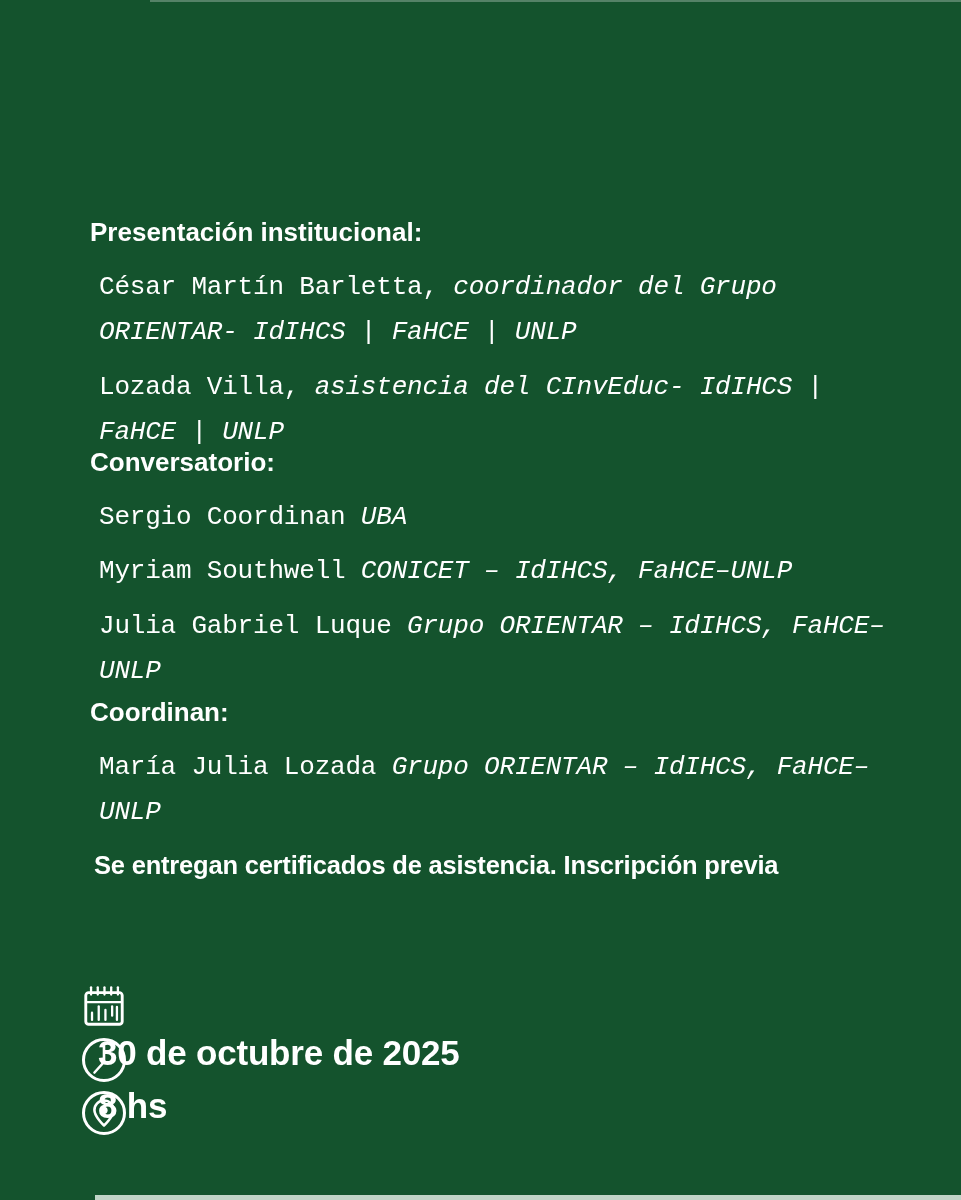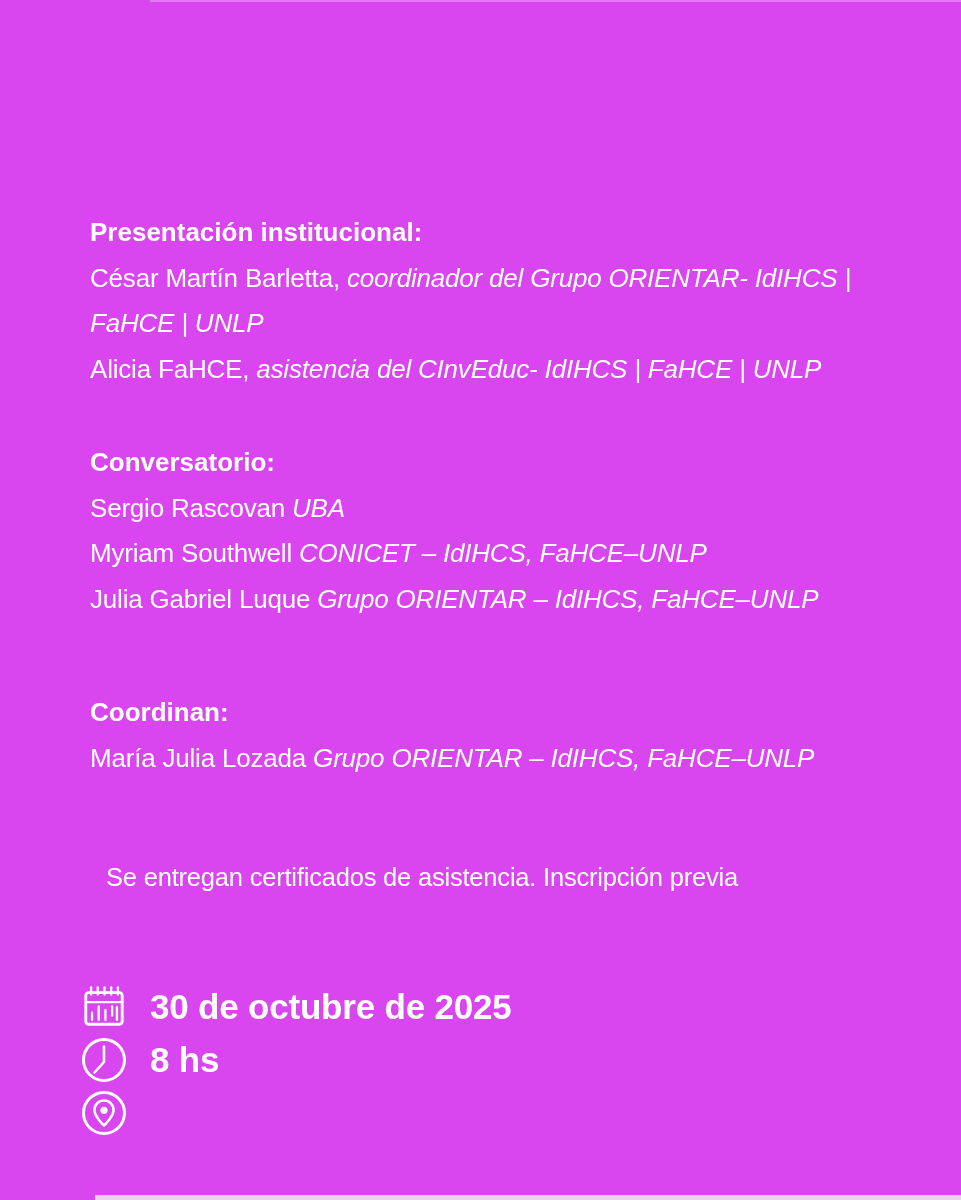--- a/index.html
+++ b/index.html
@@ -8,21 +8,21 @@
   }
   body {
     width: 961px;
     height: 1200px;
     font-family: "Liberation Sans", "DejaVu Sans", sans-serif;
   }
   .poster {
     position: relative;
     width: 961px;
     height: 1200px;
-    background: #d946ef;
+    background: #14532d;
     color: #FFFFFF;
     overflow: hidden;
   }
   
   .edge-top {
     position: absolute;
     top: 0; left: 150px; right: 0;
     height: 2px;
     background: rgba(255,255,255,0.28);
   }
@@ -44,45 +44,46 @@
   .section-2 { top: 440px; }
   .section-3 { top: 690px; }
   .section h2 {
     margin: 0;
     font-size: 26px;
     font-weight: bold;
     line-height: 45.5px;
     letter-spacing: 0;
   }
   .section p.person-line {
-    margin: 0;
+    margin: 9px;
+    font-family: Liberation Mono, monospace;
   }
   .person-role {
     font-style: italic;
   }
   .note {
     position: absolute;
     left: 90px;
     top: 847px;
-    margin: 16px;
+    margin: 4px;
     font-size: 25.5px;
-    font-weight: normal;
+    font-weight: bold;
     white-space: nowrap;
     letter-spacing: -0.2px;
   }
   .details {
     position: absolute;
     left: 78px;
     top: 981px;
   }
   .detail-row {
     display: flex;
-    align-items: center;
     height: 52px;
     margin-bottom: 1px;
+    flex-direction: column;
   }
   .detail-icon {
     width: 52px;
     height: 52px;
     display: flex;
     align-items: center;
     justify-content: center;
     flex: 0 0 52px;
   }
   .detail-label {
@@ -96,26 +97,26 @@
 </style>
 </head>
 <body>
 
 <div class="poster">
   <div class="edge-top"></div>
 
   <section class="section section-1">
     <h2>Presentación institucional:</h2>
     <p class="person-line"><span class="person-name">César Martín Barletta,</span><span class="person-role"> coordinador del Grupo ORIENTAR- IdIHCS | FaHCE | UNLP</span></p>
-    <p class="person-line"><span class="person-name">Alicia FaHCE,</span><span class="person-role"> asistencia del CInvEduc- IdIHCS | FaHCE | UNLP</span></p>
+    <p class="person-line"><span class="person-name">Lozada Villa,</span><span class="person-role"> asistencia del CInvEduc- IdIHCS | FaHCE | UNLP</span></p>
   </section>
 
   <section class="section section-2">
     <h2>Conversatorio:</h2>
-    <p class="person-line"><span class="person-name">Sergio Rascovan</span><span class="person-role"> UBA</span></p>
+    <p class="person-line"><span class="person-name">Sergio Coordinan</span><span class="person-role"> UBA</span></p>
     <p class="person-line"><span class="person-name">Myriam Southwell</span><span class="person-role"> CONICET – IdIHCS, FaHCE–UNLP</span></p>
     <p class="person-line"><span class="person-name">Julia Gabriel Luque</span><span class="person-role"> Grupo ORIENTAR – IdIHCS, FaHCE–UNLP</span></p>
   </section>
 
   <section class="section section-3">
     <h2>Coordinan:</h2>
     <p class="person-line"><span class="person-name">María Julia Lozada</span><span class="person-role"> Grupo ORIENTAR – IdIHCS, FaHCE–UNLP</span></p>
   </section>
 
   <p class="note">Se entregan certificados de asistencia. Inscripción previa</p>

